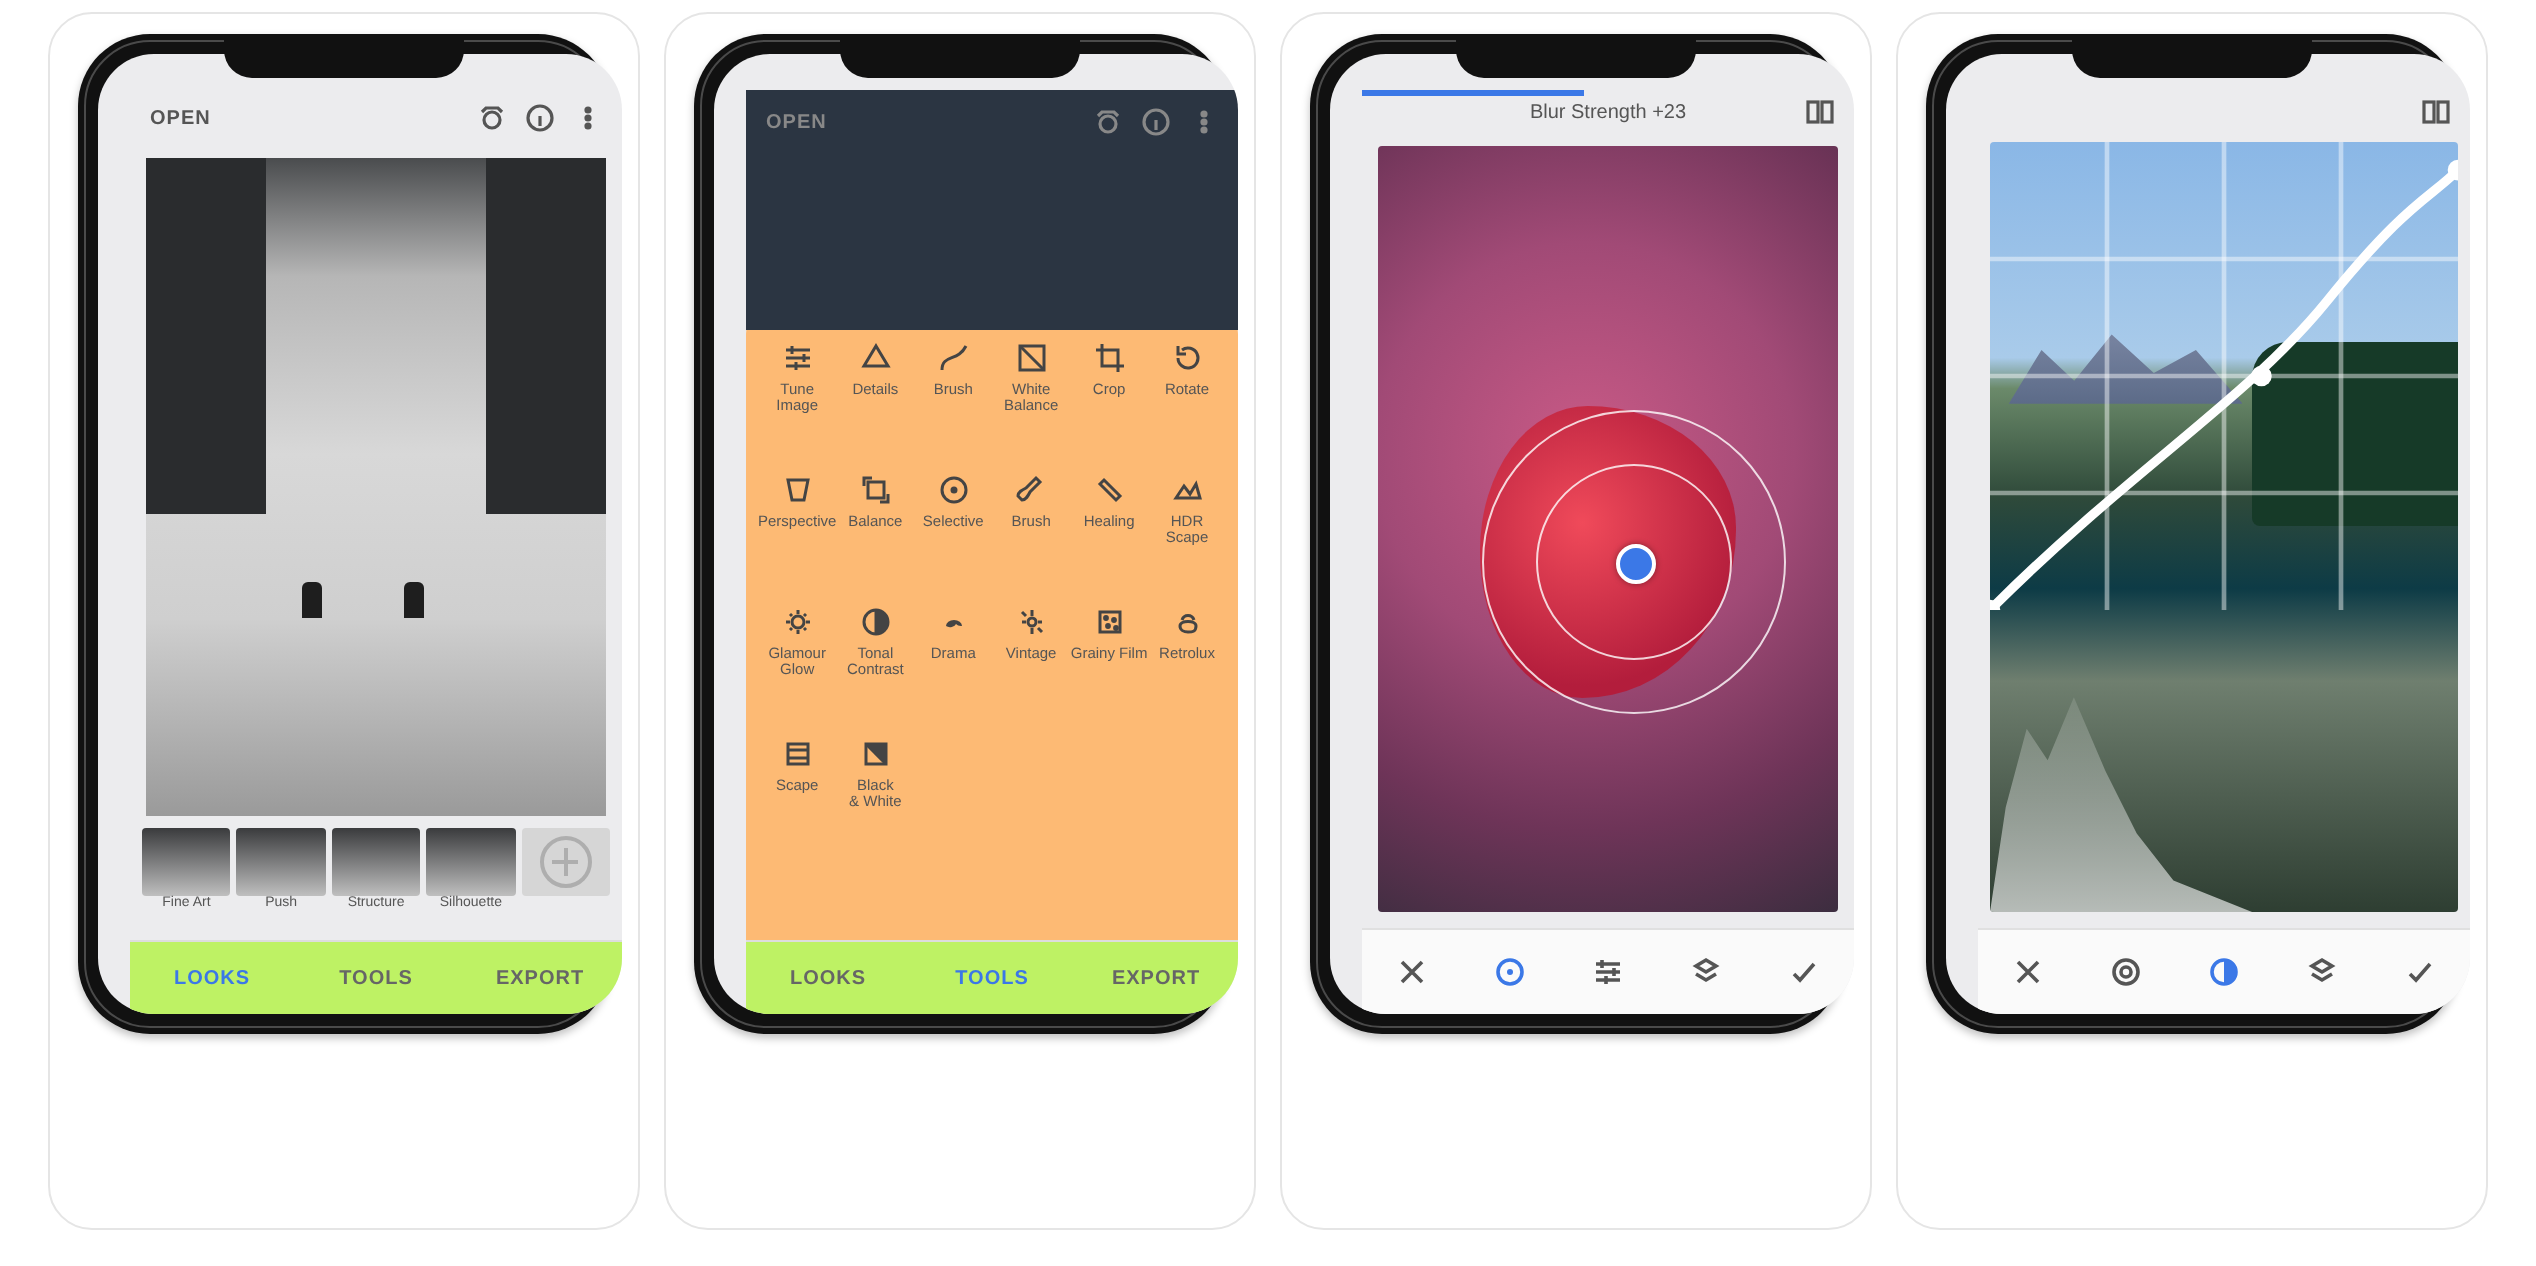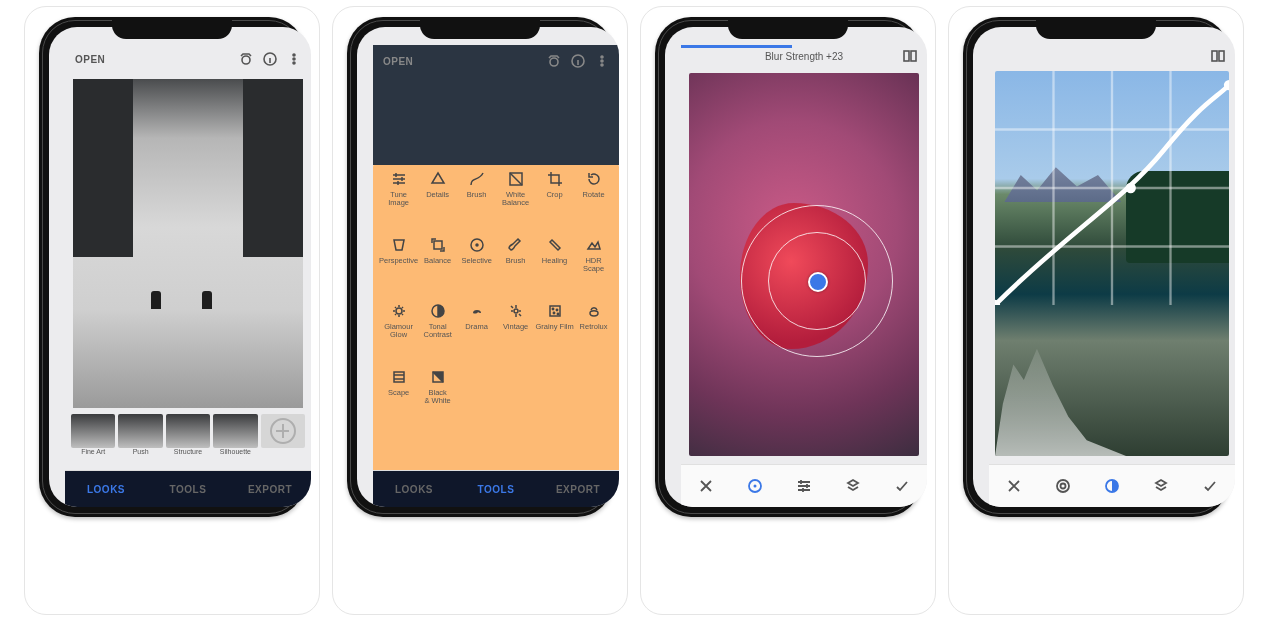--- a/index.html
+++ b/index.html
@@ -69,21 +69,21 @@
     display:flex;align-items:center;justify-content:space-between;
     padding:0 10px;font-size:10px;color:#555;
   }
   .topbar .open{letter-spacing:.5px;font-weight:600;}
   .topbar .icons{display:flex;gap:10px;color:#555;}
   .svg{width:14px;height:14px;stroke:#555;stroke-width:1.6;fill:none;}
   
   .footer3{
     height:36px;
     border-top:1px solid #ddd;
-    background:#0f172a;
+    background:#bef264;
     display:flex;
     font-size:10px;font-weight:600;letter-spacing:.5px;
   }
   .footer3 div{flex:1;display:flex;align-items:center;justify-content:center;color:#666;}
   .footer3 .accent{color:#3b78e7;}
   
   .toolbar5{
     height:42px;background:#fafafa;border-top:1px solid #e0e0e0;
     display:flex;align-items:center;
   }

